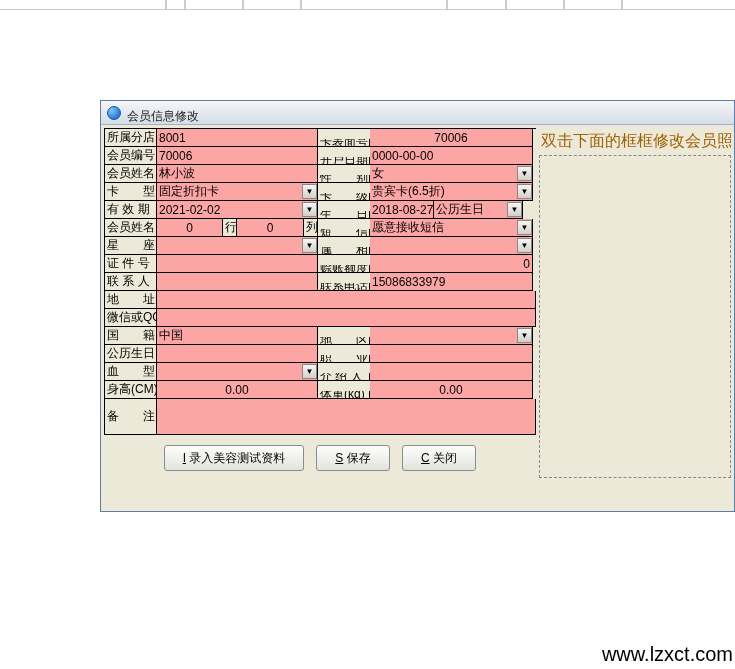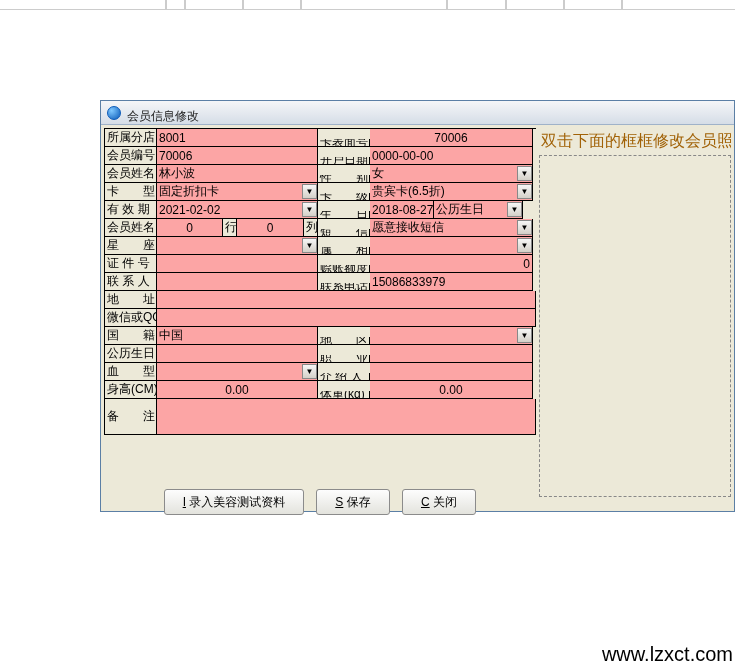--- a/index.html
+++ b/index.html
@@ -138,21 +138,20 @@
   .btn {
     min-width: 74px;
     height: 26px;
     background: linear-gradient(#fdfdfd,#e3e3dd);
     border: 1px solid #8b8b8b;
     border-radius: 3px;
     font-family: inherit;
     font-size: 12px;
     padding: 0 2px;
     cursor: pointer;
-    margin-top: 44px;
   }
   .btn.wide { min-width: 140px; }
   .btn u { text-decoration: underline; }
   .watermark {
     position: absolute;
     bottom: 3px;
     right: 2px;
     font-size: 20px;
     font-family: Arial, sans-serif;
     color: #000;

